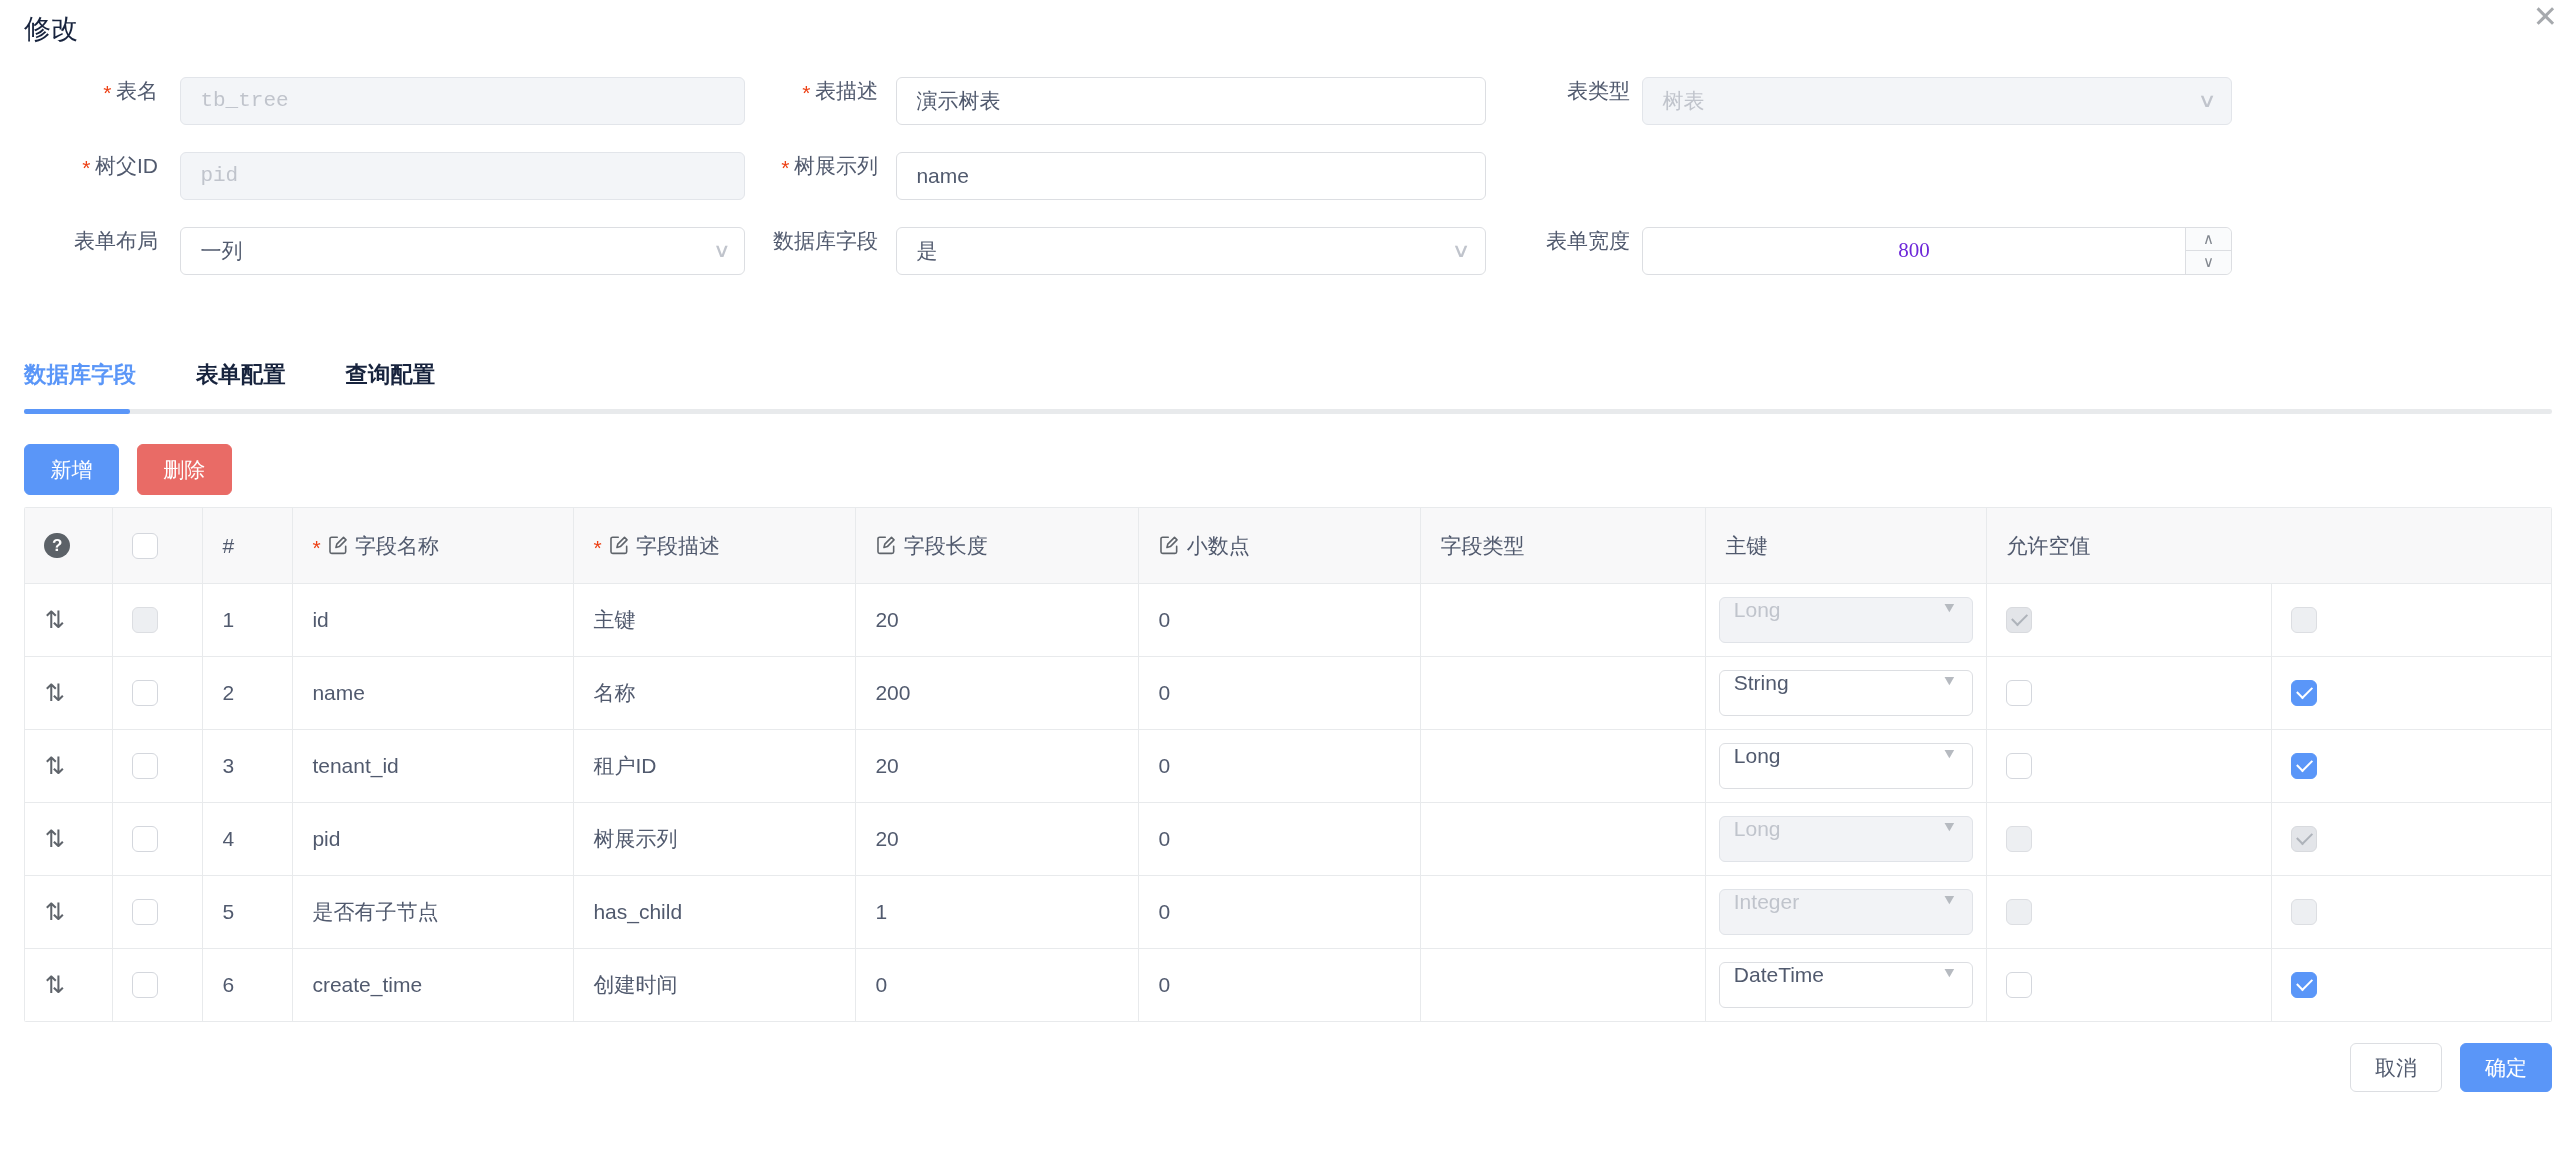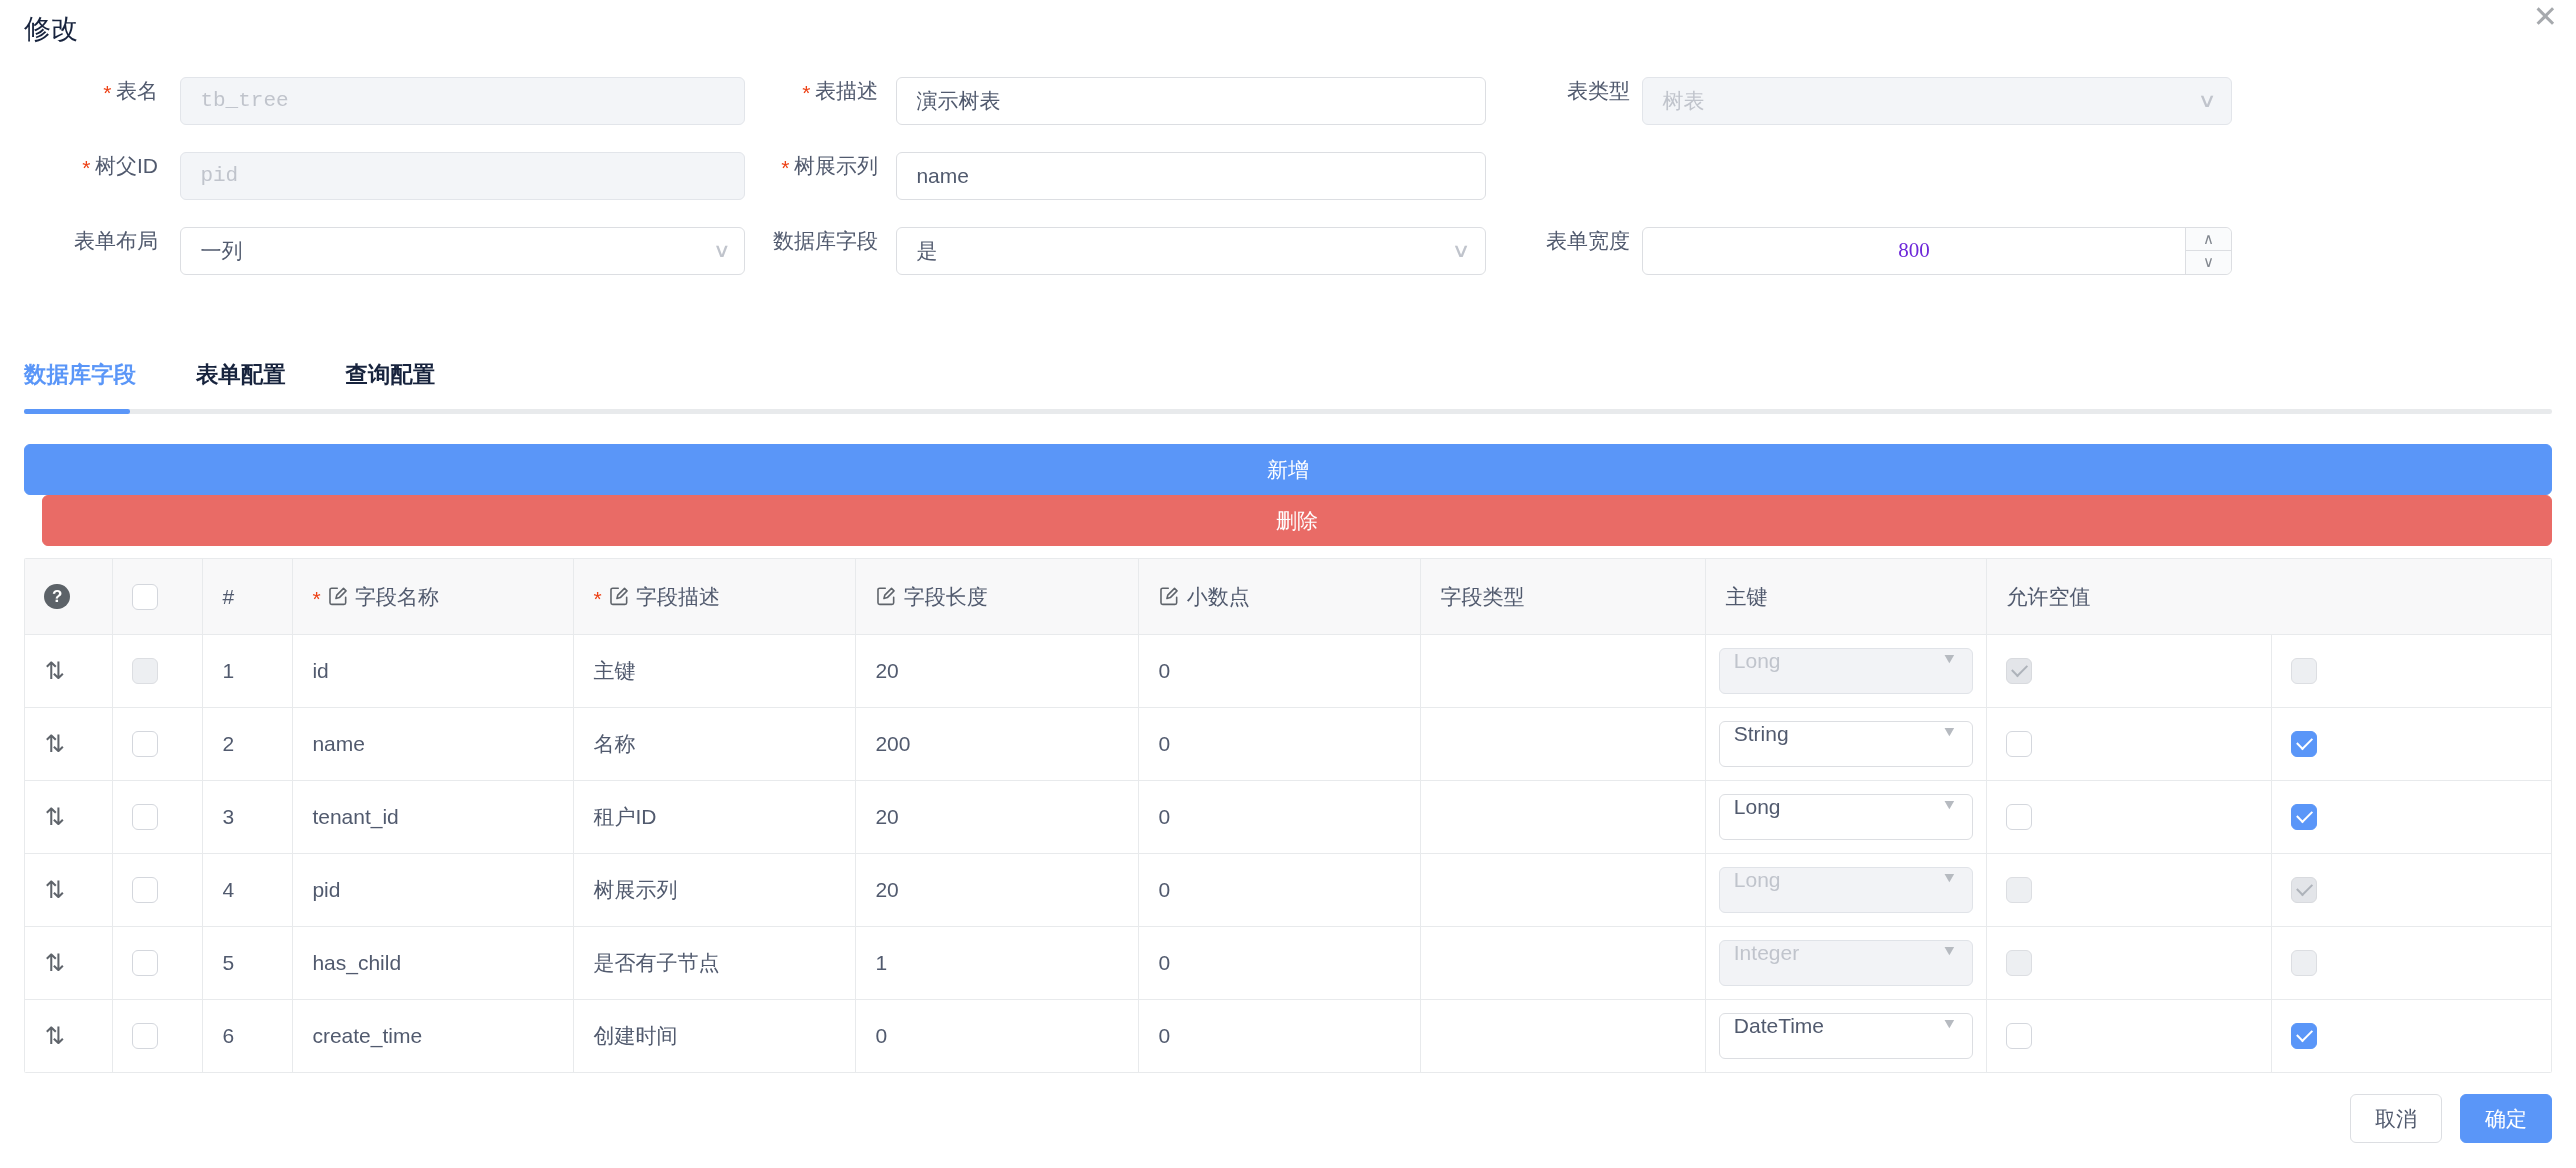--- a/index.html
+++ b/index.html
@@ -42,21 +42,21 @@
 
   
   .tabs { margin-top:84px; position:relative; }
   .tab-list { display:flex; align-items:flex-end; }
   .tab { font-size:22.4px; font-weight:700; color:#17233d; margin-right:60px; padding-bottom:19.4px; cursor:pointer; }
   .tab.active { color:#5a96f8; }
   .tab-track { height:5.2px; background:#e8eaec; border-radius:2.2px; position:relative; }
   .tab-ink { position:absolute; left:0; top:0; height:5.2px; width:106px; background:#5a96f8; border-radius:2.2px; }
 
   
-  .toolbar { margin-top:30px; display:flex;flex-direction:column; }
+  .toolbar { margin-top:30px; display:flex; }
   .btn { height:51px; padding:0 25.4px; border-radius:6px; font-size:21px; display:flex; align-items:center;
          justify-content:center; cursor:pointer; border:1.5px solid transparent; }
   .btn-primary { background:#5a96f8; border-color:#5a96f8; color:#fff; }
   .btn-danger { background:#e96b66; border-color:#e96b66; color:#fff; margin-left:18px; }
 
   
   .tbl { margin-top:12px; border:1.5px solid #e8eaec; border-radius:1.5px; }
   .tr { display:grid; grid-template-columns:88px 90px 90px 281px 282px 283px 282px 285px 281px 285px 279px; }
   .tr.head { background:#f8f8f9; }
   .td, .th { border-right:1.5px solid #e8eaec; display:flex; align-items:center; padding-left:19.4px; min-height:72px; }
@@ -389,24 +389,24 @@
       <div class="td">
           <span class="sort-ic">⇅</span>
         </div>
       <div class="td">
           <span class="cb"></span>
         </div>
       <div class="td">
           <span>5</span>
         </div>
       <div class="td">
+          <span>是否有子节点</span>
+        </div>
+      <div class="td">
           <span>has_child</span>
-        </div>
-      <div class="td">
-          <span>是否有子节点</span>
         </div>
       <div class="td">
           <span>1</span>
         </div>
       <div class="td">
           <span>0</span>
         </div>
       <div class="td">
           <span></span>
         </div>

